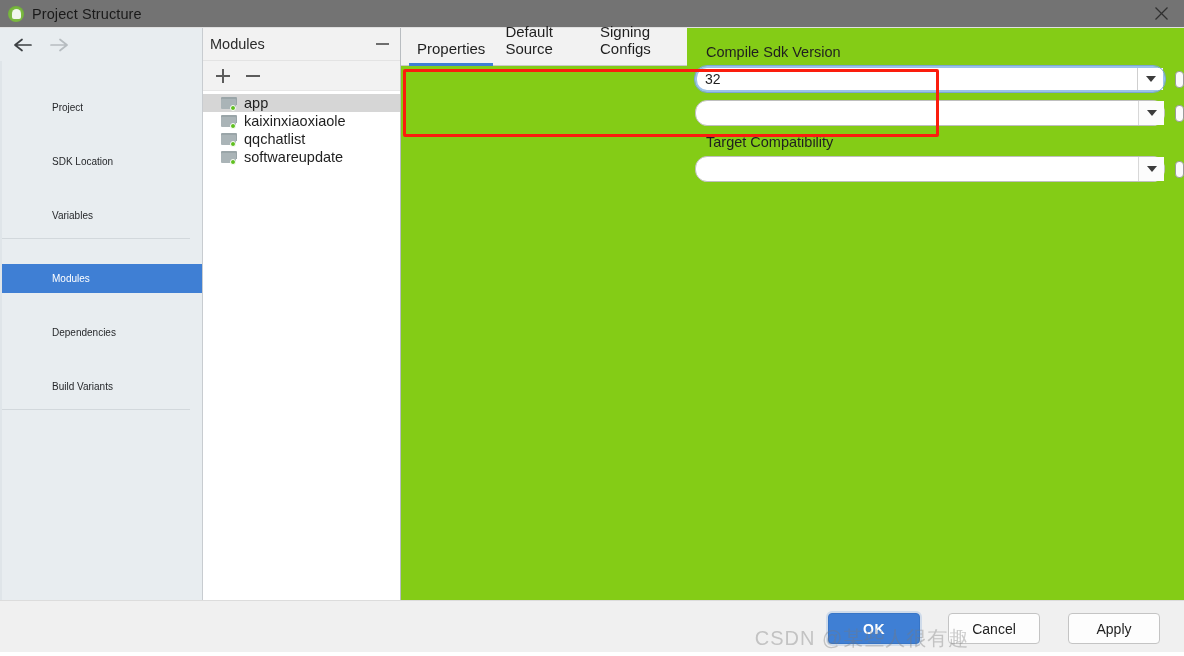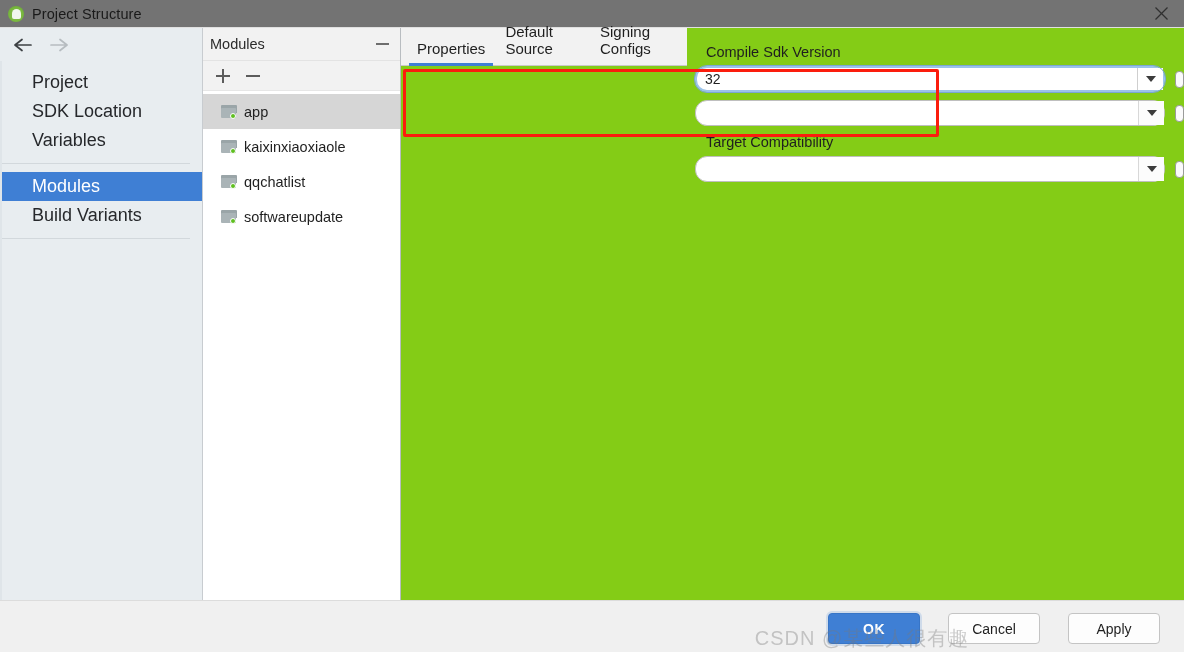--- a/index.html
+++ b/index.html
@@ -67,22 +67,22 @@
   }
   .nav-arrows {
     height: 33px; display: flex; align-items: center;
     padding-left: 12px; gap: 14px;
   }
   .arrow { width: 22px; height: 20px; display: flex; align-items: center; justify-content: center; }
   .arrow svg { display: block; }
   .navlist { padding-top: 7px; }
   .nav-item {
     height: 29px; display: flex; align-items: center;
-    padding-left: 32px;
-    font-size: 18px; color: #26282b;
+    padding-left: 52px;
+    font-size: 10px; color: #26282b; margin-top: 25px;
   }
   .nav-item.selected {
     background: #3f7fd4; color: #ffffff;
   }
   .nav-sep {
     height: 1px; background: #d2d8dc; margin: 8px 12px 8px 0;
   }
   .leftnav-edge {
     position: absolute; left: 0; top: 33px; bottom: 0; width: 2px;
     background: #dfe5e9;
@@ -111,21 +111,21 @@
     height: 30px; display: flex; align-items: center; gap: 14px;
     padding-left: 12px;
     background: #f2f2f2;
     border-bottom: 1px solid #e6e6e6;
   }
   .tb-btn { width: 16px; height: 16px; position: relative; }
   .tb-btn .h { position: absolute; left: 1px; top: 7px; width: 14px; height: 2px; background: #5c5c5c; }
   .tb-btn .v { position: absolute; left: 7px; top: 1px; width: 2px; height: 14px; background: #5c5c5c; }
   .module-list { padding-top: 3px; flex: 1 1 auto; }
   .module-row {
-    height: 35px; display: flex; align-items: center;
+    height: 18px; display: flex; align-items: center;
     padding-left: 18px; font-size: 14.5px; color: #1f1f1f;
   }
   .module-row.selected { background: #d6d6d6; }
   .folder-icon {
     width: 16px; height: 13px; margin-right: 7px; position: relative; flex: 0 0 16px;
   }
   .folder-icon .tab {
     position: absolute; left: 0; top: 0; width: 7px; height: 3px;
     background: #9aa5a8; border-radius: 1px 1px 0 0;
   }
@@ -286,20 +286,21 @@
       </div>
 
       <div class="navlist">
         <div class="nav-item">Project</div>
         <div class="nav-item">SDK Location</div>
         <div class="nav-item">Variables</div>
 
         <div class="nav-sep"></div>
 
         <div class="nav-item selected">Modules</div>
+        <div class="nav-item">Dependencies</div>
         <div class="nav-item">Build Variants</div>
 
         <div class="nav-sep"></div>
 
       </div>
     </div>
 
     <div class="modules-panel">
       <div class="modules-header">
         <div class="modules-title">Modules</div>

